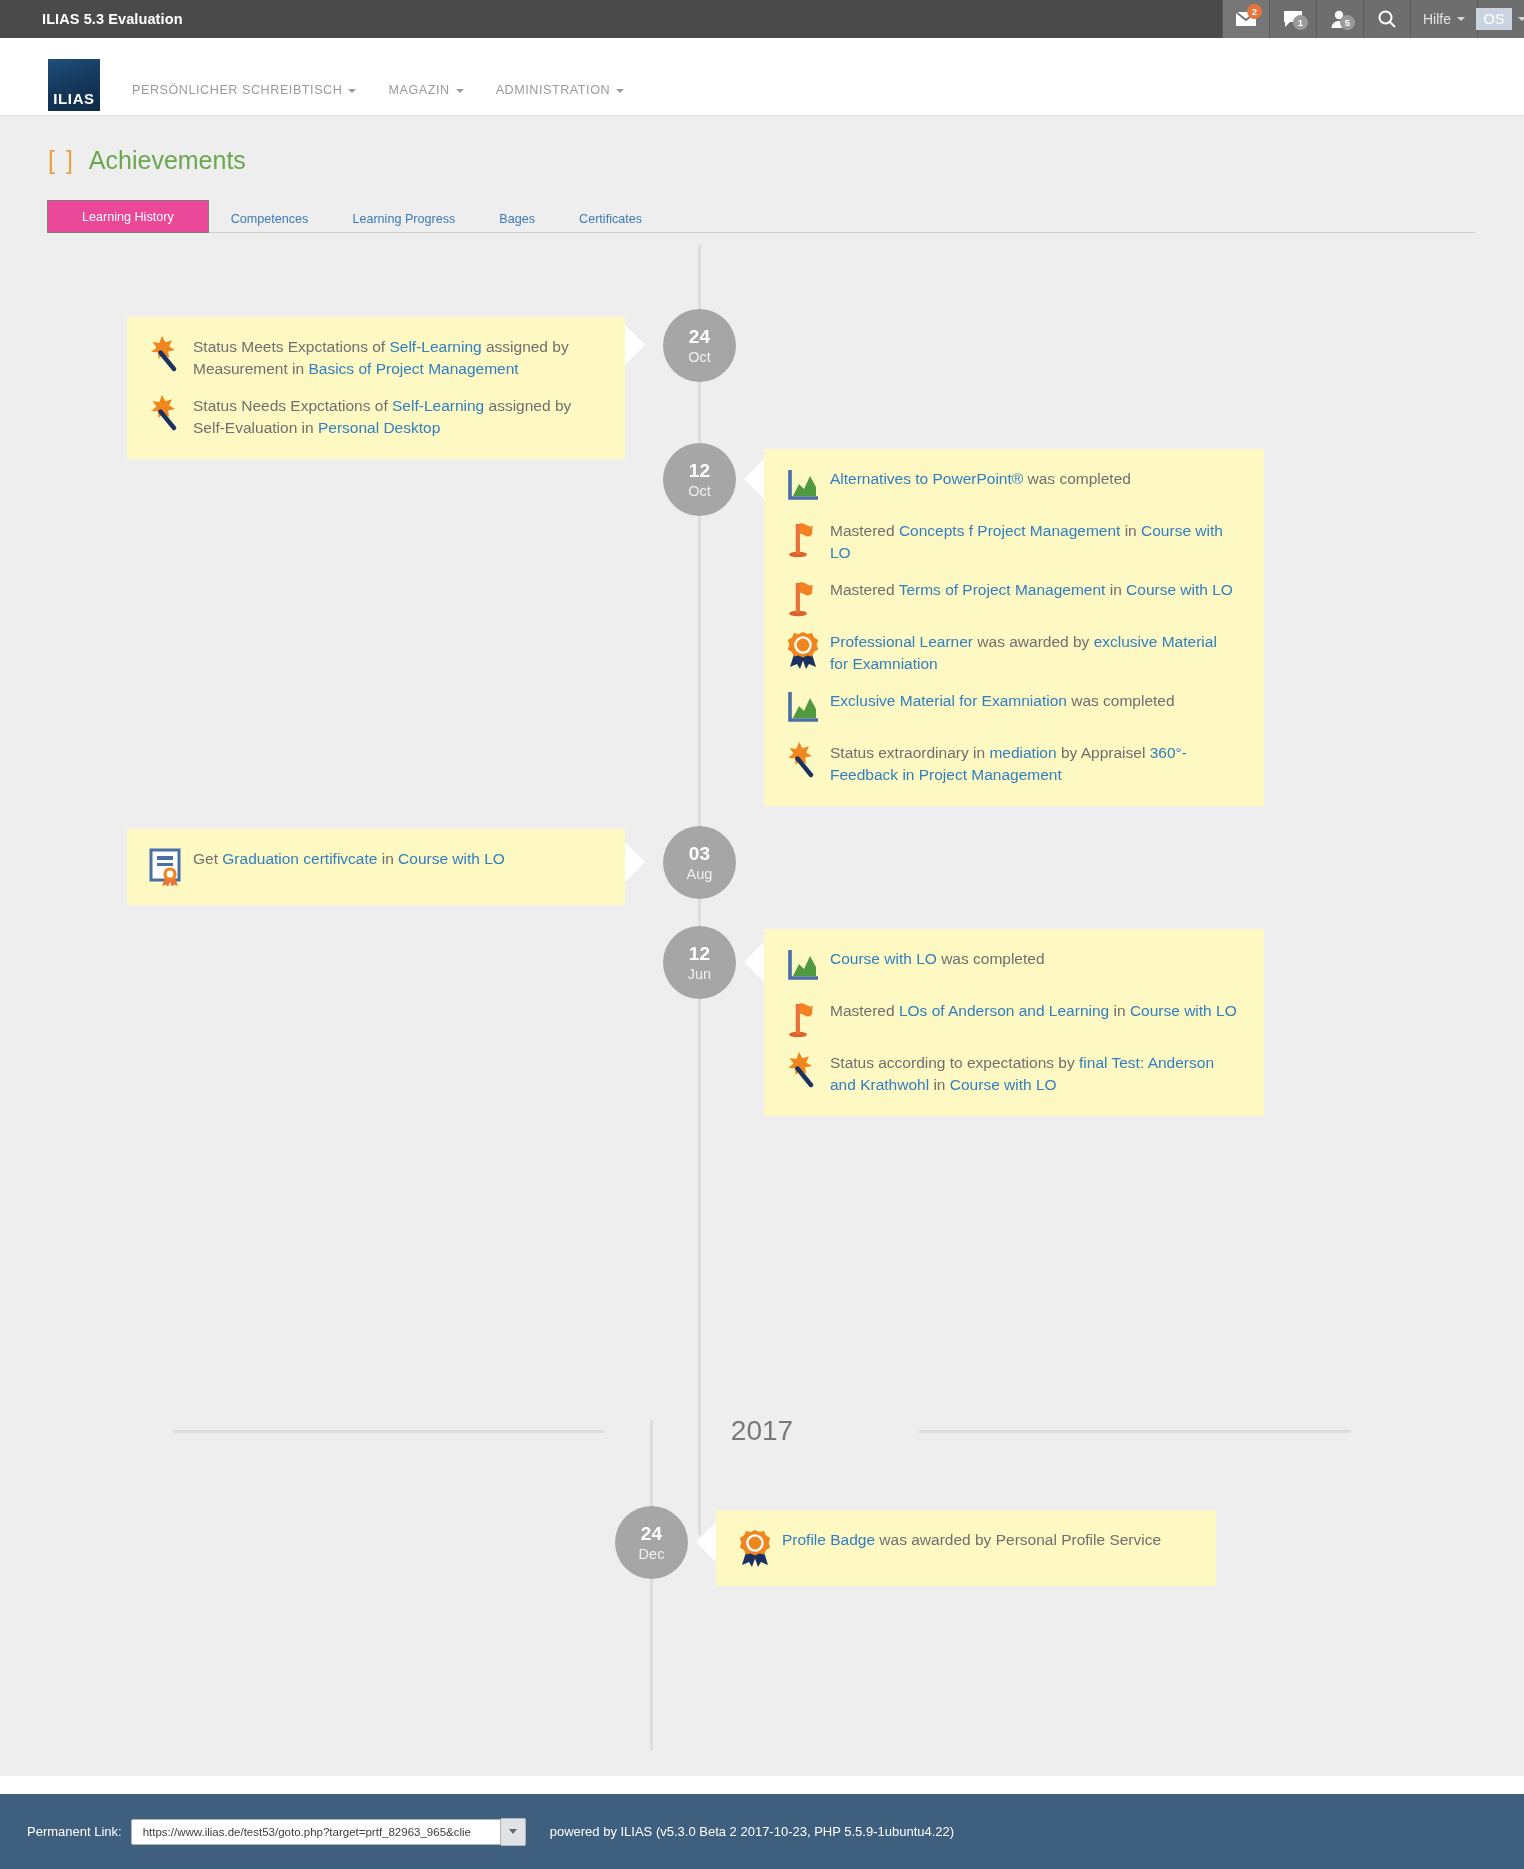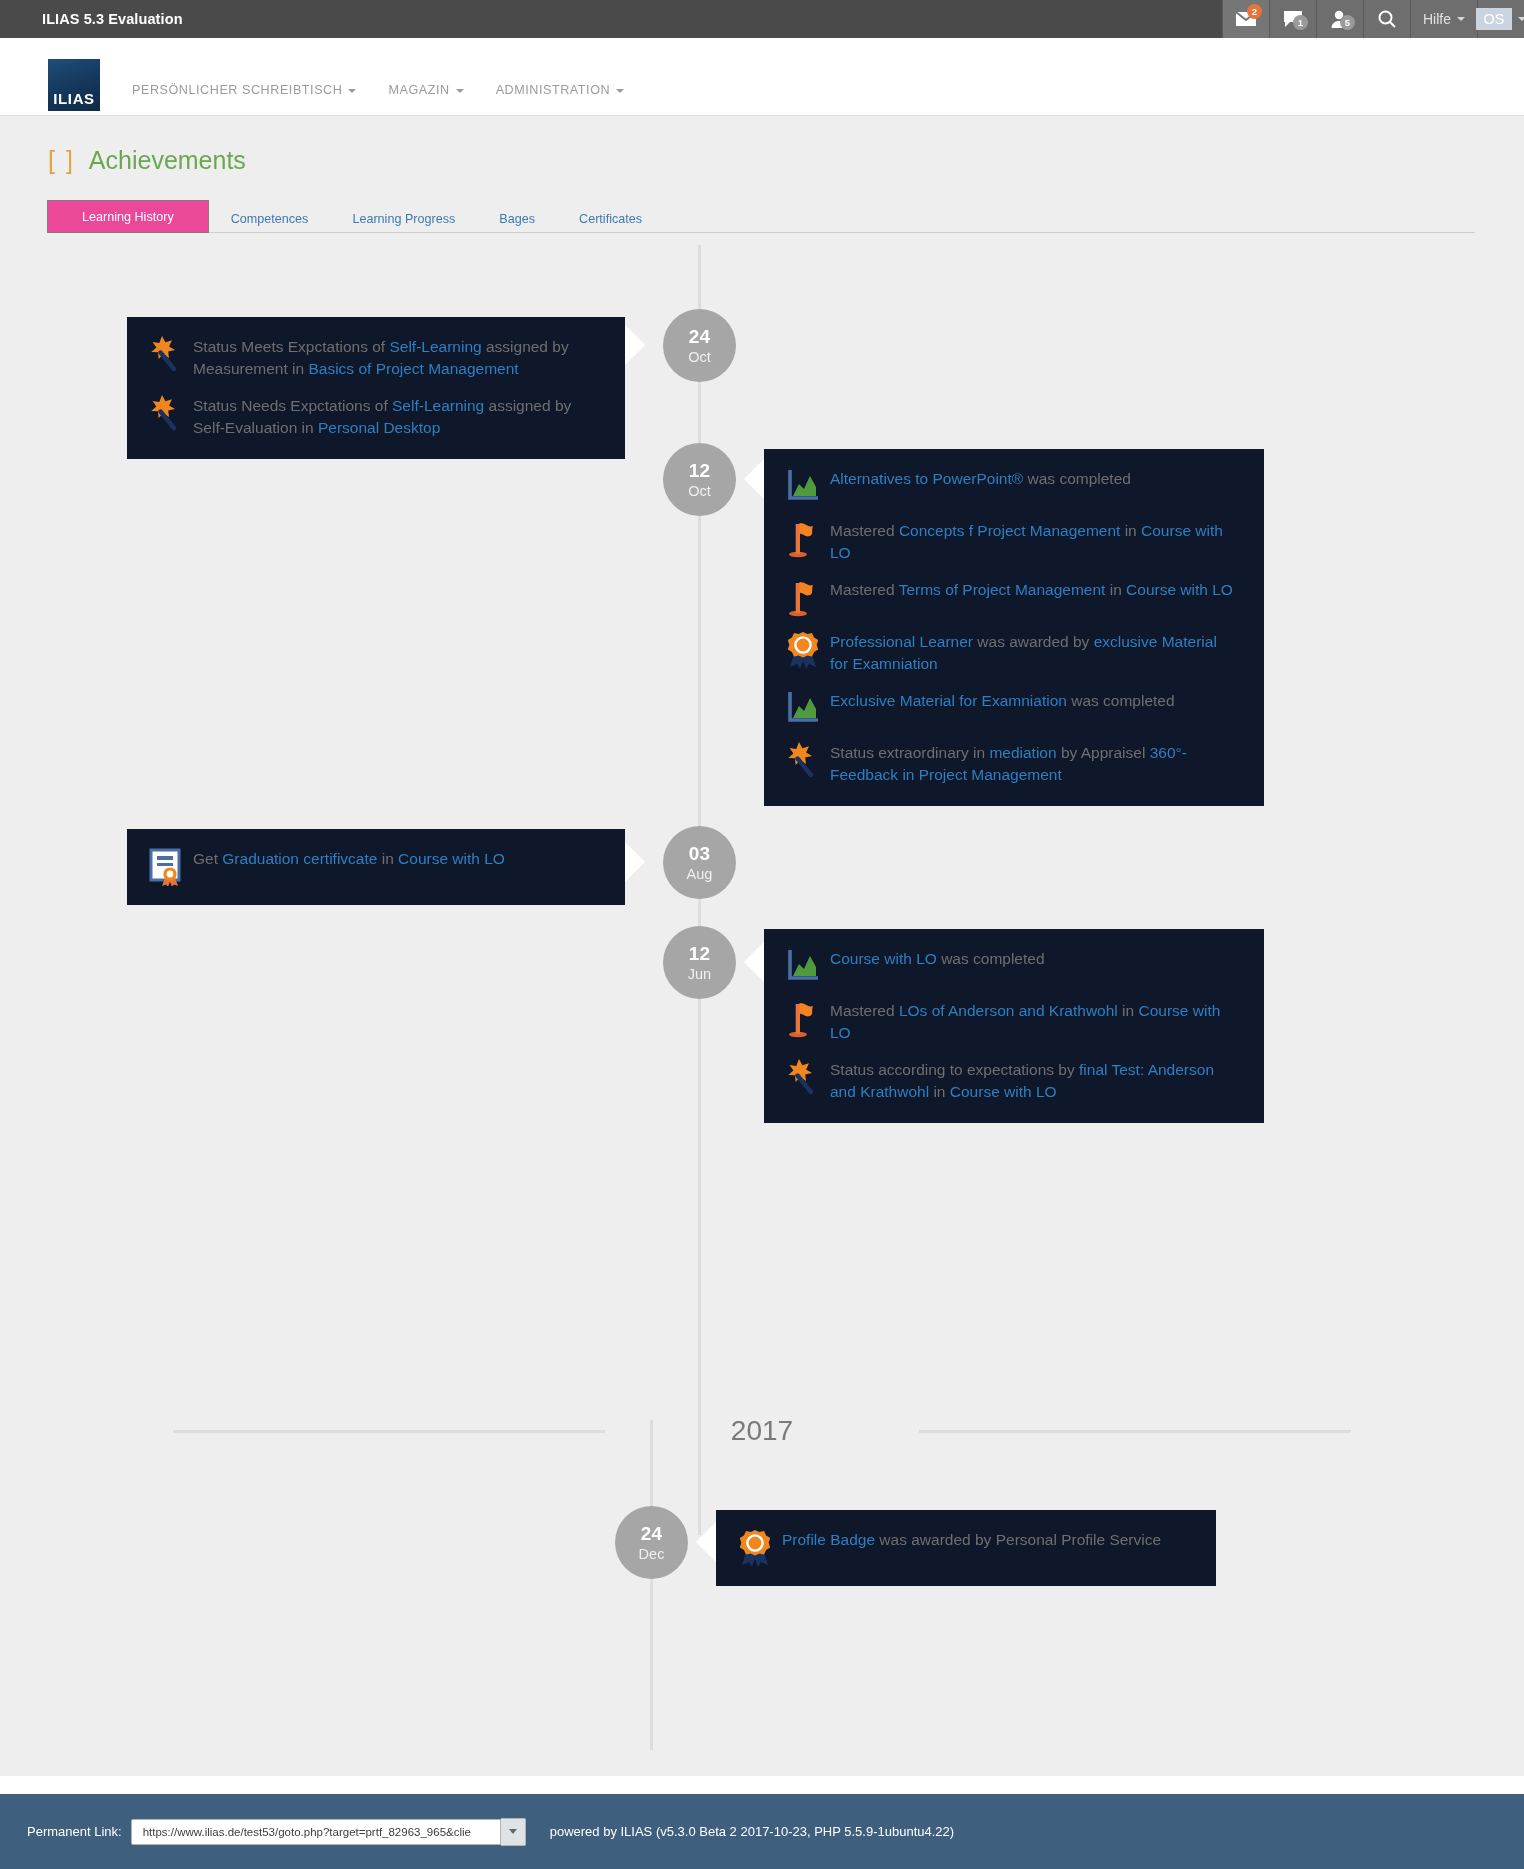--- a/index.html
+++ b/index.html
@@ -97,21 +97,21 @@
   .daycircle {
     position:absolute; width:73px; height:73px; border-radius:50%;
     background:#a6a6a6; color:#ffffff; text-align:center;
     display:flex; flex-direction:column; justify-content:center; align-items:center;
     z-index:6; left:615px; line-height:1;
   }
   .daycircle .dnum { font-size:19px; font-weight:bold; letter-spacing:.3px; }
   .daycircle .dmon { font-size:14.5px; margin-top:4px; color:#f0f0f0; font-weight:normal; }
 
   .card {
-    position:absolute; background:#0f172a; padding:18px 26px 20px 22px;
+    position:absolute; background:#fef9c3; padding:18px 26px 20px 22px;
     z-index:4;
   }
   .card.left  { left:79px;  width:498px; }
   .card.right { left:716px; width:500px; }
   .card .nub {
     position:absolute; width:0; height:0; top:28px;
   }
   .card.left .nub {
     right:-20px;
     border-top:20px solid transparent; border-bottom:20px solid transparent;
@@ -368,21 +368,21 @@
           <div class="txt"><a>Course with LO</a> was completed</div>
         </div>
         <div class="entry">
           <div class="ico">
             <svg width="34" height="38" viewBox="0 0 34 38">
               <ellipse cx="12" cy="34.5" rx="9" ry="2.8" fill="#d9622b"></ellipse>
               <rect x="9.7" y="4" width="4.3" height="30" fill="#e8743b"></rect>
               <path d="M13.5,3 C20,3 22,8 27,6 C25,11 28,14 24,16 C19,18 17,13 13.5,14 Z" fill="#f58220"></path>
             </svg>
           </div>
-          <div class="txt">Mastered <a>LOs of Anderson and Krathwohl</a> in <a>Course with LO</a></div>
+          <div class="txt">Mastered <a>LOs of Anderson and Learning</a> in <a>Course with LO</a></div>
         </div>
         <div class="entry">
           <div class="ico">
             <svg width="34" height="36" viewBox="0 0 34 36">
               <polygon points="13,0 16.4,6.2 23,4.2 20.1,10.6 26,14 19.2,15.4 20,22 14.2,18.3 9.6,23 9,16.3 2.3,16 7.4,11.4 3.6,6 10.3,7" fill="#f0871e"></polygon>
               <path d="M11.5,16.5 L25,33" stroke="#1b3160" stroke-width="4.4" stroke-linecap="round"></path>
             </svg>
           </div>
           <div class="txt">Status according to expectations by <a>final Test: Anderson and Krathwohl</a> in <a>Course with LO</a></div>
         </div>

